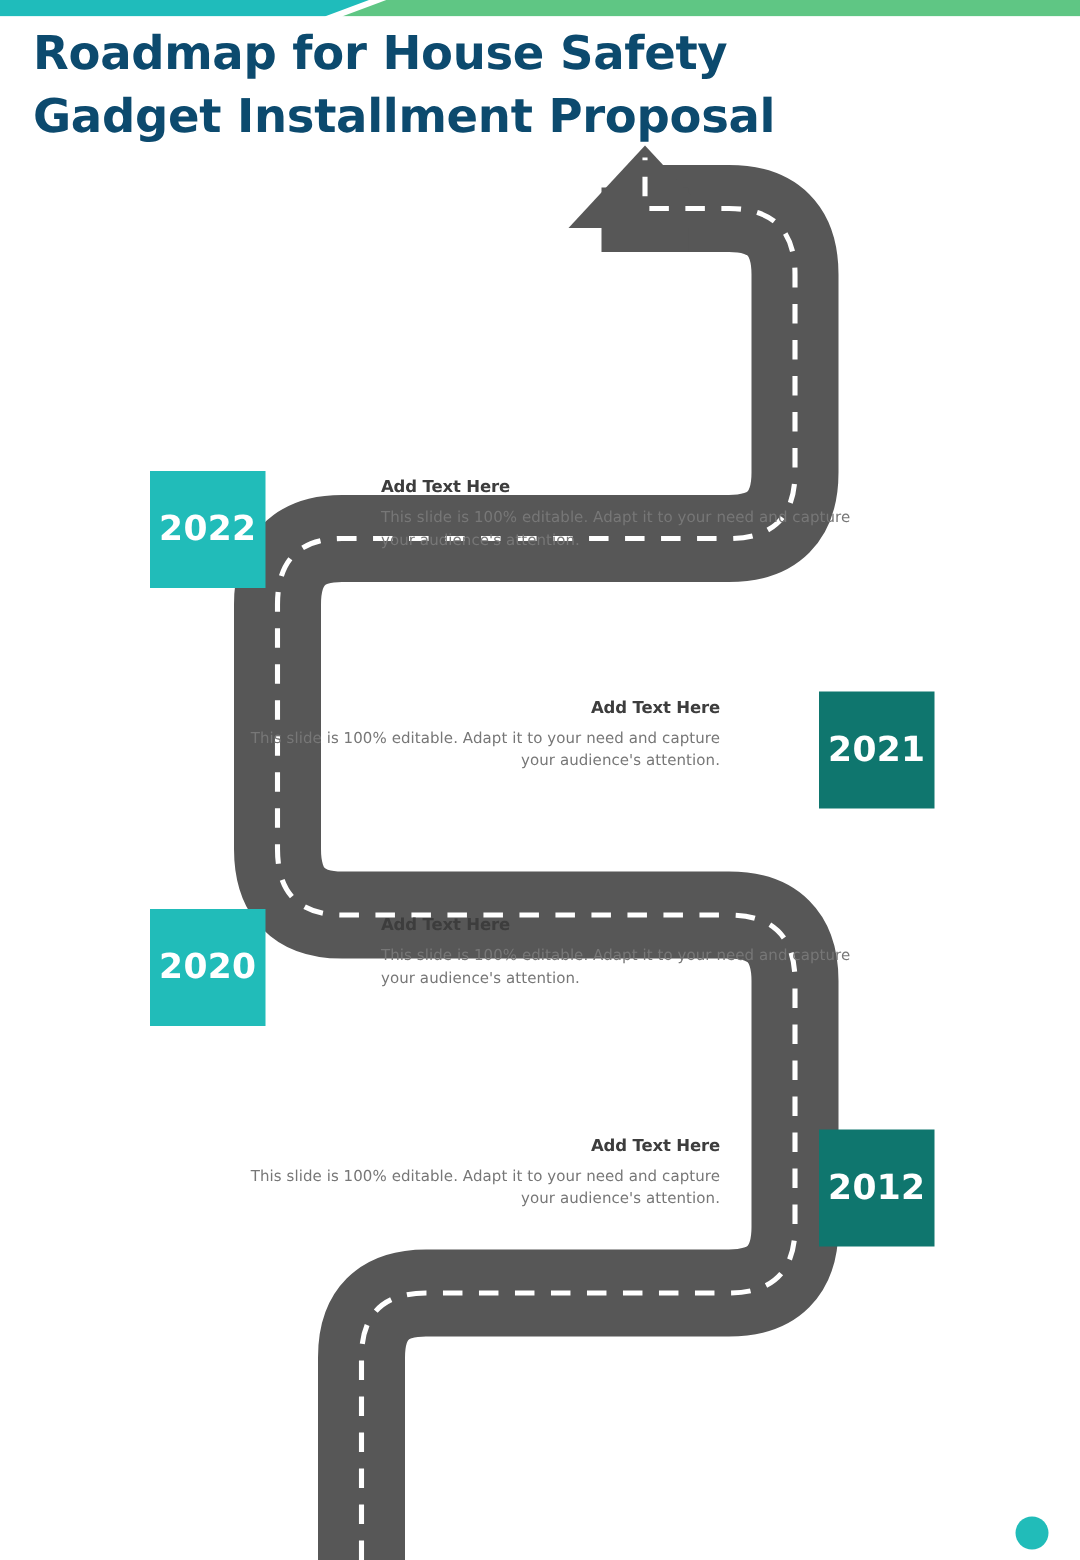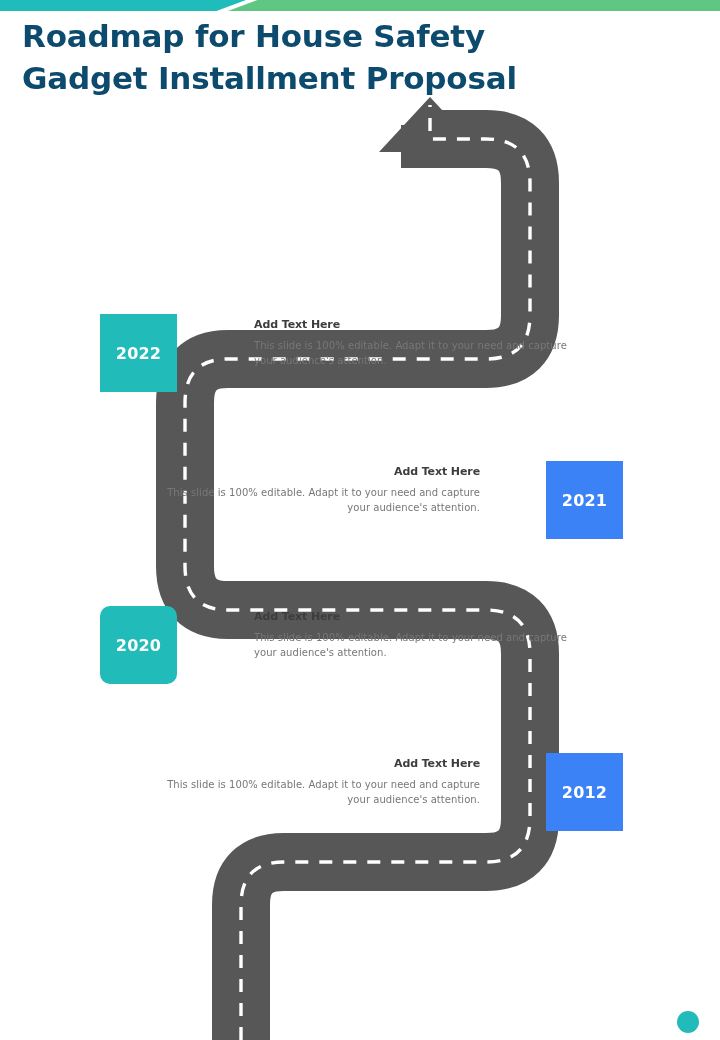--- a/index.html
+++ b/index.html
@@ -54,30 +54,30 @@
   }
 
   
   .year-chip {
     position: absolute;
     width: 77px; height: 78px;
     display: flex;
     align-items: center;
     justify-content: center;
     color: #ffffff;
-    font-size: 16px;
+    font-size: 23px;
     font-weight: bold;
     letter-spacing: 0.2px;
   }
   .year-teal  { background: #21bcb9; }
-  .year-green { background: #3b82f6; }
+  .year-green { background: #0f766e; }
 
   .chip-1 { left: 100px; top: 314px; }
   .chip-2 { left: 546px; top: 461px; }
-  .chip-3 { left: 100px; top: 606px; border-radius: 10px; }
+  .chip-3 { left: 100px; top: 606px; }
   .chip-4 { left: 546px; top: 753px; }
 
   
   .text-block {
     position: absolute;
     width: 320px;
   }
   .tb-head {
     font-size: 11px;
     font-weight: bold;

